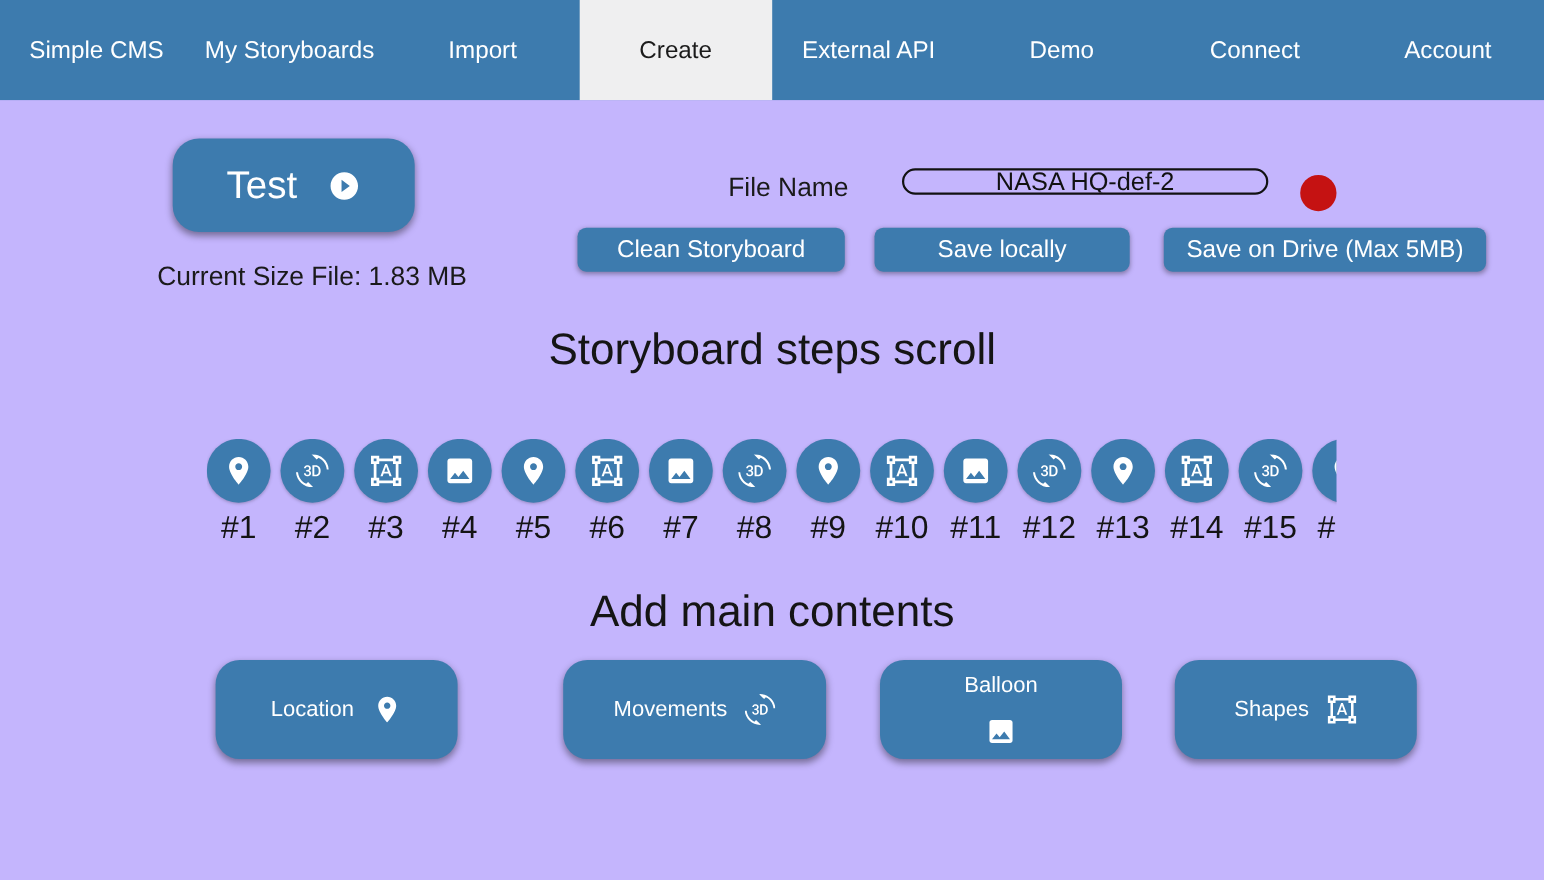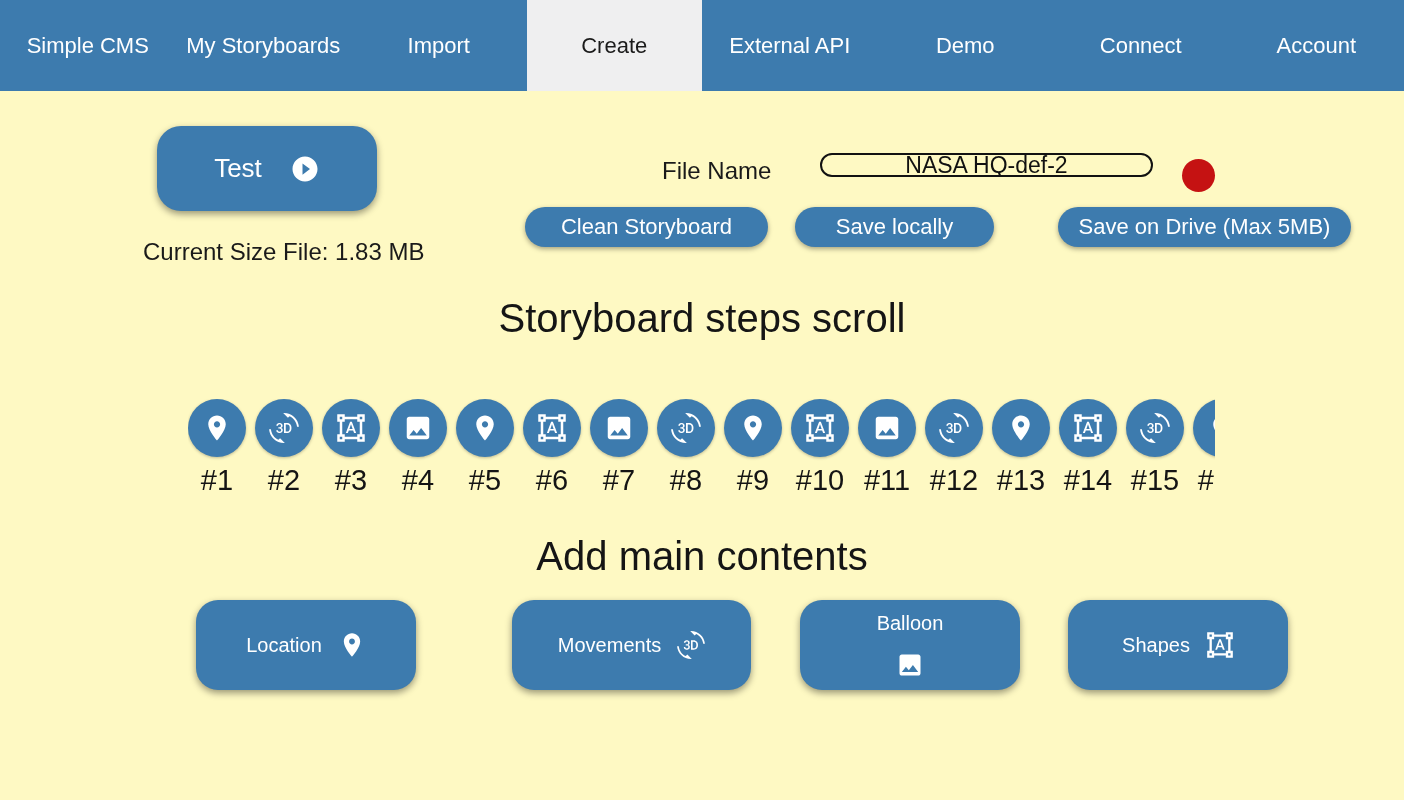--- a/index.html
+++ b/index.html
@@ -1,57 +1,57 @@
 <!DOCTYPE html>
 <html><head>
 <meta charset="utf-8">
 <title>Simple CMS</title>
 <style>
   html,body{margin:0;padding:0;}
   .screen{
     position:relative;width:1404px;height:800px;overflow:hidden;
-    background:#fef9c3;
+    background:#c4b5fd;
     font-family:"Liberation Sans","DejaVu Sans",sans-serif;
     -webkit-font-smoothing:antialiased;
   }
   
   .navbar{
     position:absolute;left:0;top:0;width:100%;height:91px;
     background:#3d7bae;display:flex;z-index:2;
   }
   .nav-item{
     flex:1 1 0;display:flex;align-items:center;justify-content:center;
     color:#fff;font-size:22px;cursor:pointer;user-select:none;white-space:nowrap;
   }
   .nav-item.active{background:#efeff0;color:#1b1b1b;}
   
   button{font-family:inherit;padding:0;}
   .test-btn{
     position:absolute;left:157px;top:126px;width:220px;height:85px;
-    background:#3d7bae;border:none;border-radius:24px;color:#fff;font-size:26px;
+    background:#3d7bae;border:none;border-radius:24px;color:#fff;font-size:35px;
     display:flex;align-items:center;justify-content:center;gap:28px;
     box-shadow:0 3px 7px rgba(0,0,0,.4);cursor:pointer;
   }
   .size-line{position:absolute;left:143px;top:238px;font-size:24px;color:#1a1a1a;white-space:nowrap;}
   .size-line .val{}
   
   .filename-label{position:absolute;left:662px;top:157px;font-size:24px;color:#1a1a1a;}
   .filename-input{
     position:absolute;left:820px;top:153px;width:333px;height:24px;box-sizing:border-box;
     border:2px solid #121212;border-radius:17px;background:transparent;
     text-align:center;font-size:23px;color:#111;font-family:inherit;padding:0 14px;outline:none;
   }
   .record-dot{position:absolute;left:1182px;top:159px;width:33px;height:33px;border-radius:50%;background:#c51212;}
   
   .pill{
-    position:absolute;top:207px;height:40px;background:#3d7bae;border:none;border-radius:20px;
+    position:absolute;top:207px;height:40px;background:#3d7bae;border:none;border-radius:8px;
     color:#fff;font-size:22px;cursor:pointer;box-shadow:0 2px 5px rgba(0,0,0,.35);white-space:nowrap;
   }
   #pill-clean{left:525px;width:243px;}
-  #pill-save-local{left:795px;width:199px;}
+  #pill-save-local{left:795px;width:232px;}
   #pill-save-drive{left:1058px;width:293px;}
   
   .big-heading{
     position:absolute;left:0;width:100%;margin:0;text-align:center;
     font-size:40px;font-weight:400;color:#151515;
   }
   #h-steps{top:296px;}
   #h-contents{top:534px;}
   
   .steps-viewport{position:absolute;left:188px;top:399px;width:1027px;height:105px;overflow:hidden;}

